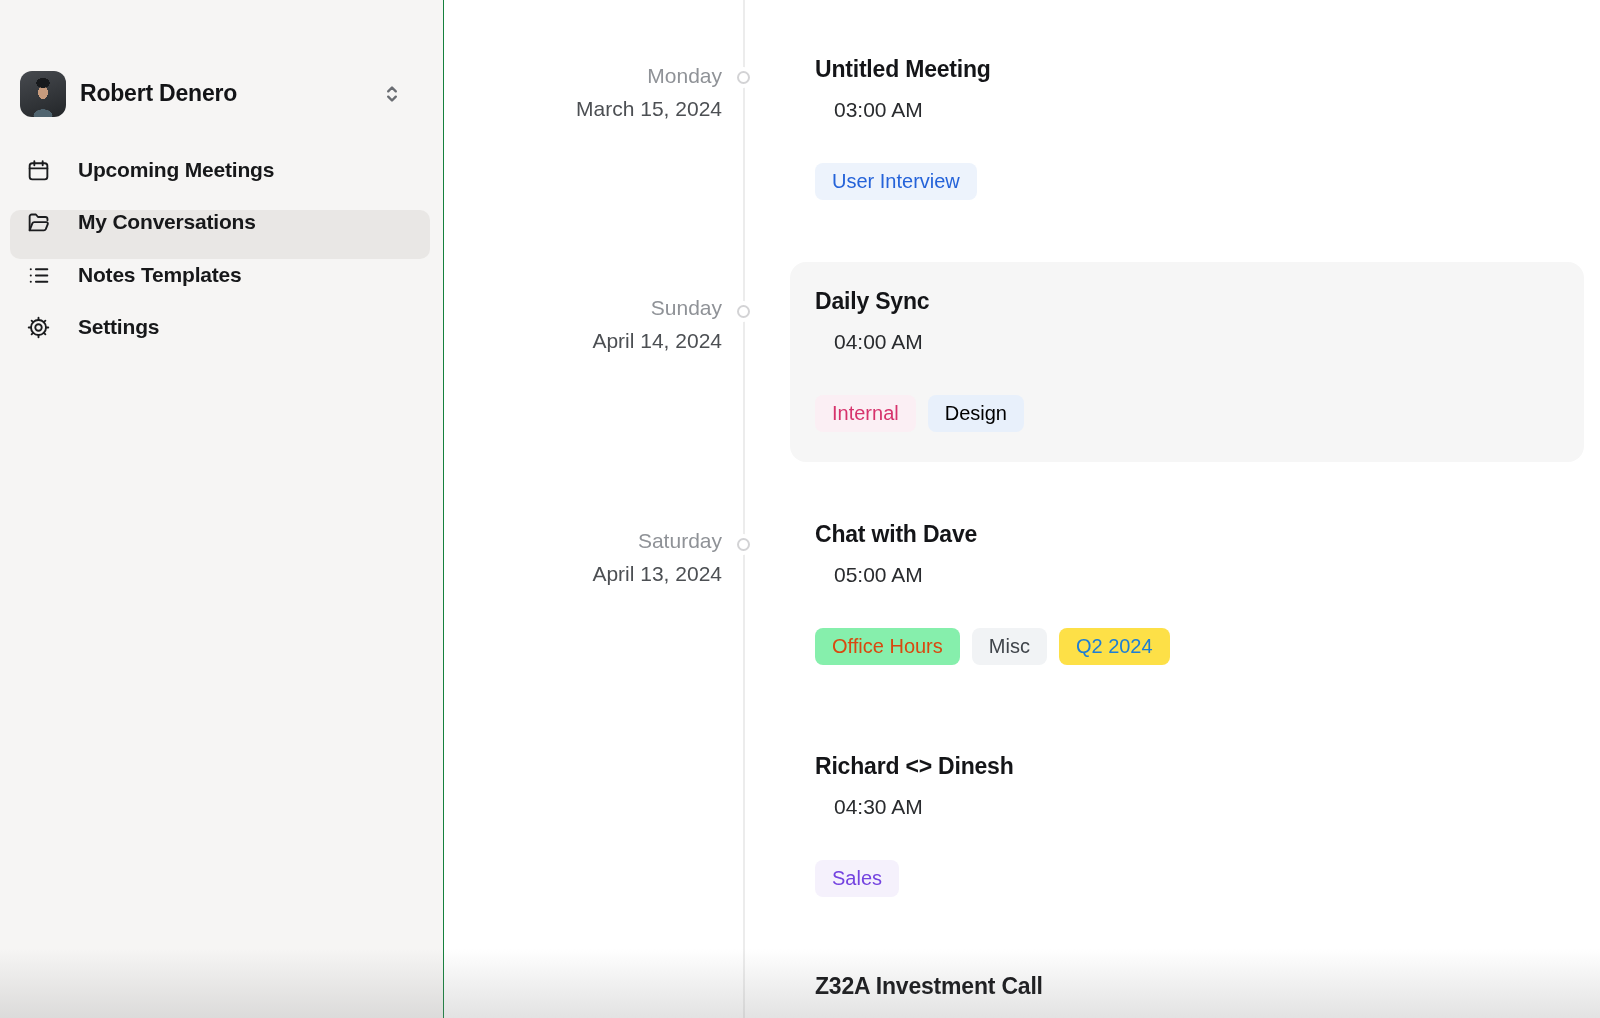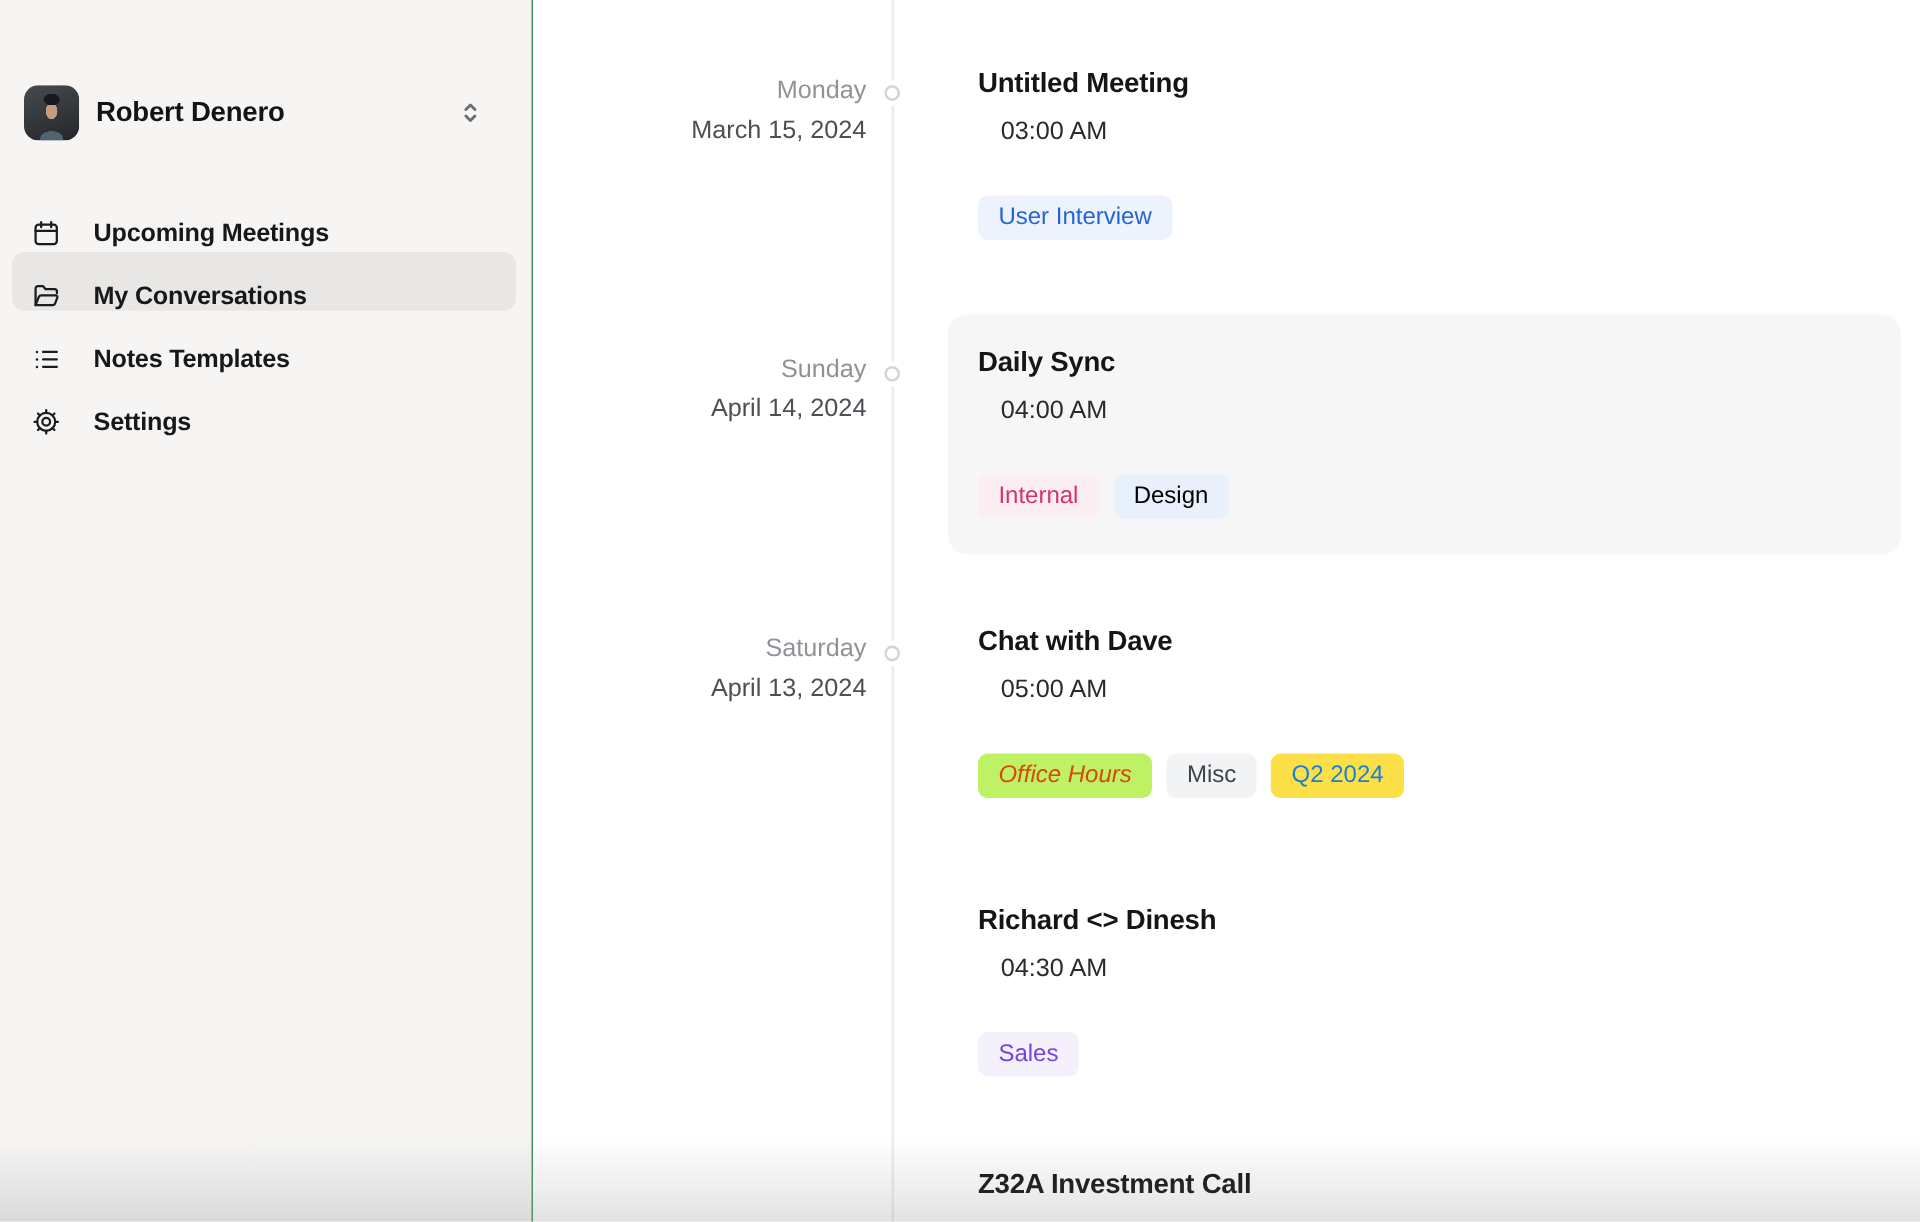--- a/index.html
+++ b/index.html
@@ -25,21 +25,21 @@
       radial-gradient(ellipse 15px 10px at 50% 97%, #50646f 62%, rgba(80,100,111,0) 64%),
       linear-gradient(160deg,#474a4f 0%,#232629 100%);
   }
   .profile-name{
     position:absolute;left:80px;top:18px;font-size:23px;font-weight:700;color:#131417;
     letter-spacing:-0.2px;
   }
   .profile-chevron{position:absolute;left:379px;top:19px;width:26px;height:26px;color:#6a6d72;}
   .nav-item{
     position:absolute;left:10px;width:420px;height:49px;border-radius:10px;
-    display:flex;align-items:flex-end;padding-left:16px;box-sizing:border-box;cursor:pointer;
+    display:flex;align-items:flex-start;padding-left:16px;box-sizing:border-box;cursor:pointer;
   }
   .nav-item.active{background:#e9e7e5;}
   .nav-item .icon{width:25px;height:25px;margin-right:27px;color:#1b1c1e;flex:none;}
   .nav-item .label{font-size:21px;font-weight:600;color:#17181a;letter-spacing:-0.2px;}
   svg{display:block;}
 
   
   .timeline-line{position:absolute;left:743px;top:0;bottom:0;width:2px;background:#ececec;}
   .timeline-dot{
     position:absolute;left:737px;width:13px;height:13px;border-radius:50%;
@@ -162,21 +162,21 @@
   <div class="m-tags">
     <span class="tag" style="color: rgb(214, 51, 108); background-color: rgb(251, 239, 244);">Internal</span>
     <span class="tag" style="color: #000000; background-color: rgb(232, 240, 251);">Design</span>
   </div>
 </div>
 
 <div class="entry" style="top:520px">
   <div class="m-title">Chat with Dave</div>
   <div class="m-time">05:00 AM</div>
   <div class="m-tags">
-    <span class="tag" style="color: rgb(217, 72, 15); background-color: #bef264; font-style: italic;">Office Hours</span>
+    <span class="tag" style="color: rgb(217, 72, 15); background-color: #86efac;">Office Hours</span>
     <span class="tag" style="color: rgb(63, 68, 74); background-color: rgb(241, 243, 245);">Misc</span>
     <span class="tag" style="color: rgb(28, 126, 214); background-color: #fde047;">Q2 2024</span>
   </div>
 </div>
 
 <div class="entry" style="top:752px">
   <div class="m-title">Richard &lt;&gt; Dinesh</div>
   <div class="m-time">04:30 AM</div>
   <div class="m-tags">
     <span class="tag" style="color: rgb(116, 67, 224); background-color: rgb(245, 241, 252);">Sales</span>

